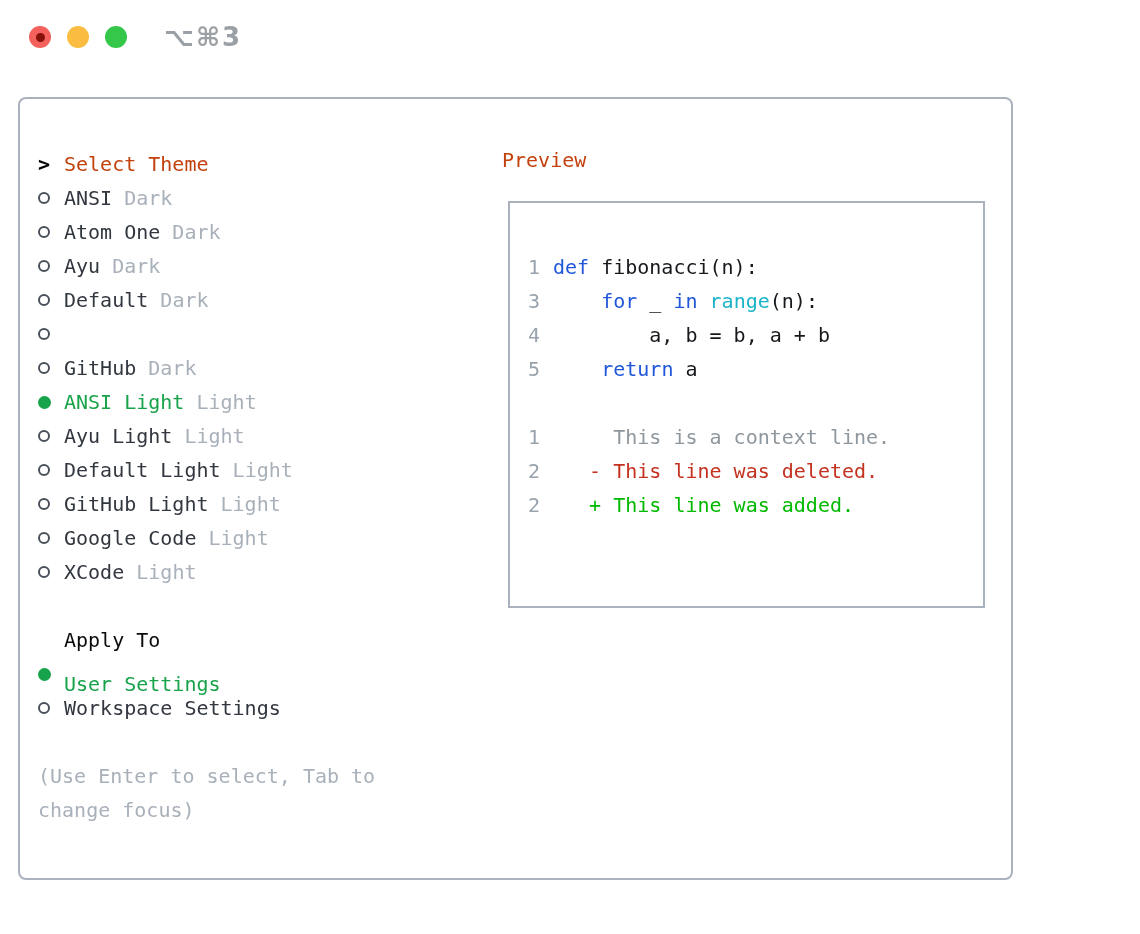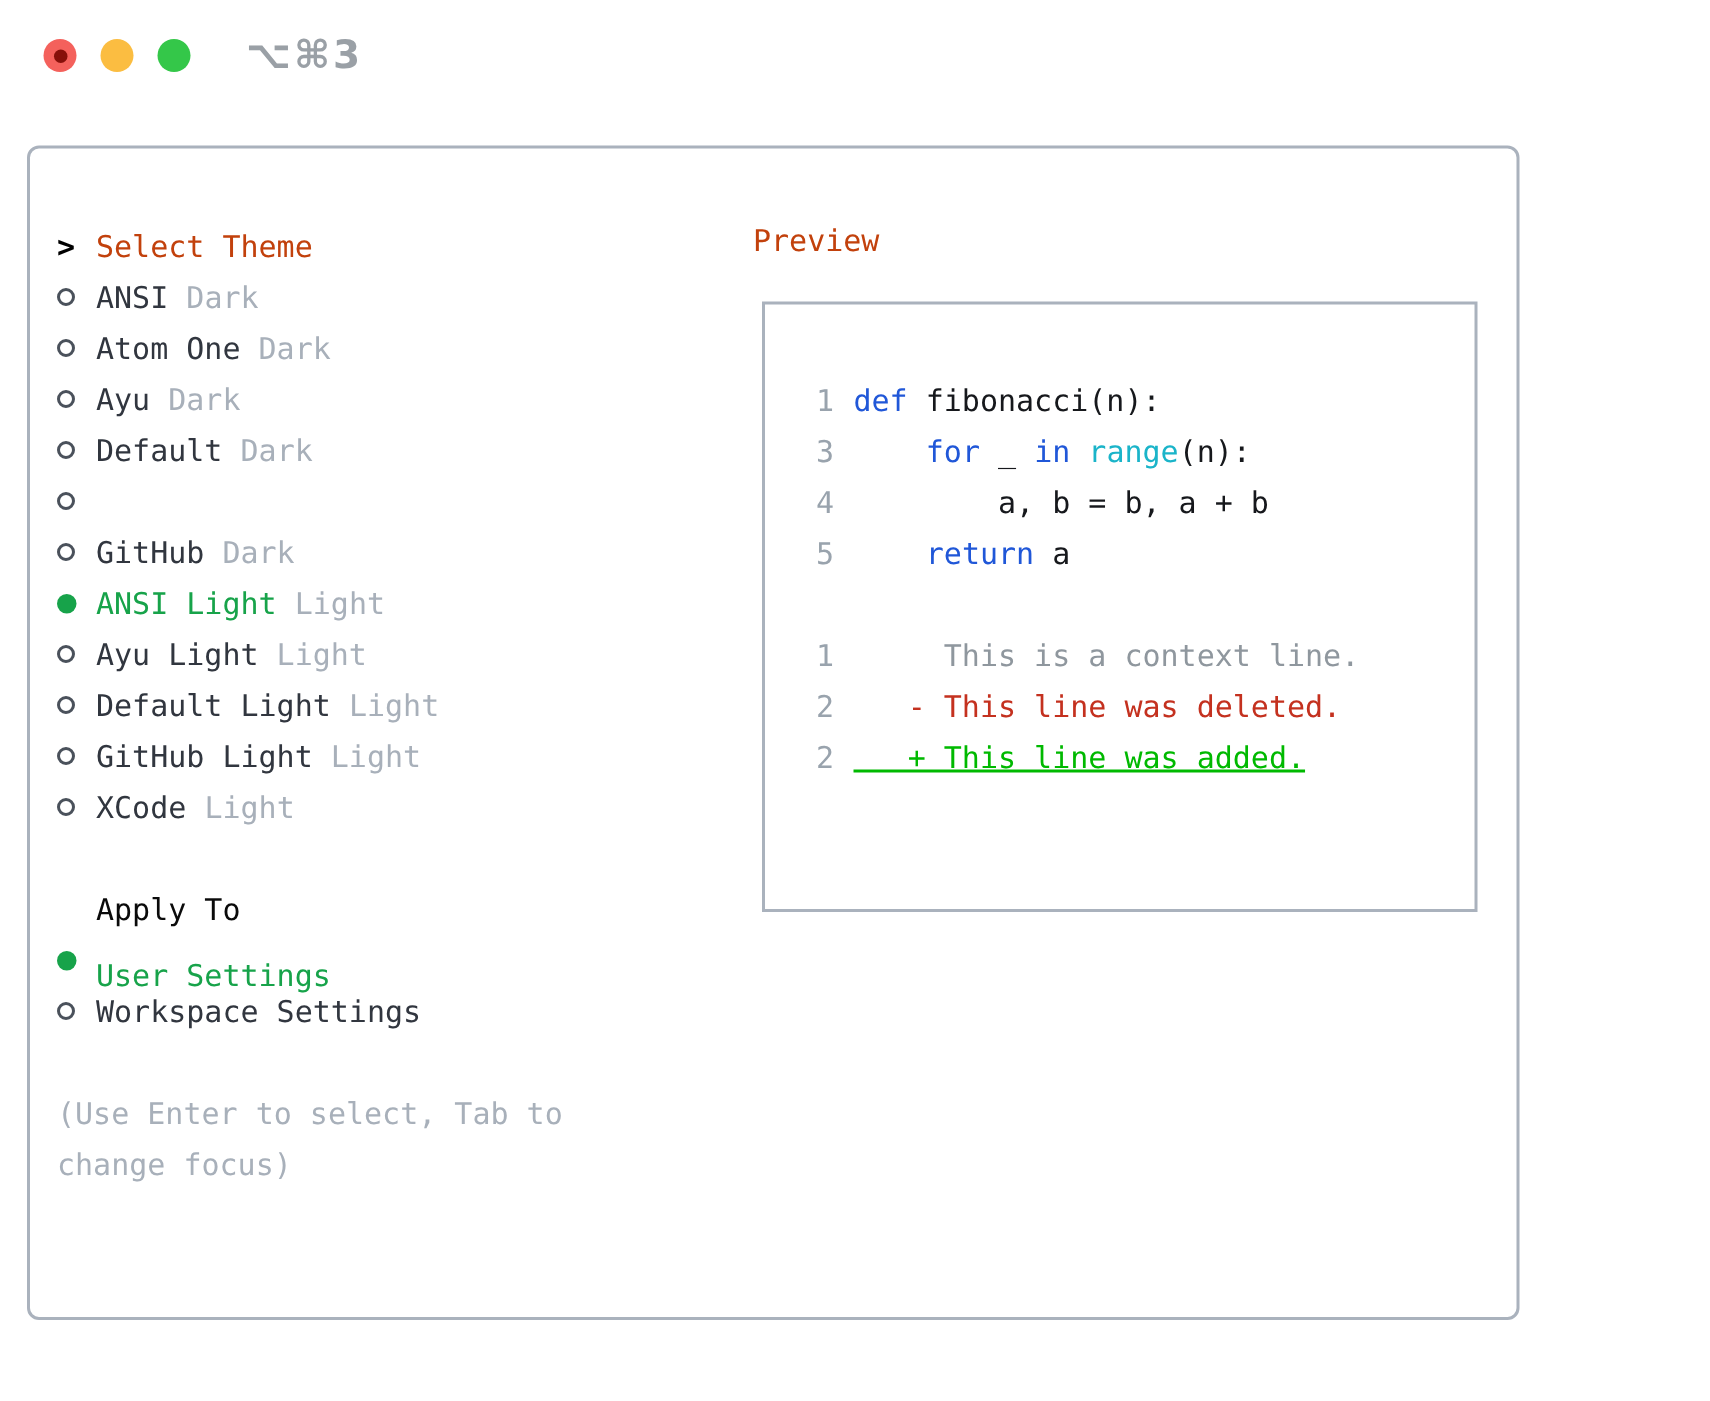--- a/index.html
+++ b/index.html
@@ -24,30 +24,30 @@
   .label{white-space:pre;}
   .tname{color:var(--text-dark);}
   .tname.selected{color:var(--selection-green);}
   .ttag{color:var(--muted-gray);}
   .applyhdr{color:#0a0a0a;}
   .opt-label{color:var(--text-dark);}
   .opt-label.selected{color:var(--selection-green);margin-top:20px;}
   .hint{margin-top:0;width:420px;color:var(--muted-gray);font-size:20px;line-height:34px;}
   
   .preview-header{position:absolute;left:482px;top:44px;height:34px;line-height:34px;font-size:20px;}
-  .preview-box{position:absolute;left:488px;top:102px;width:477px;height:407px;box-sizing:border-box;border:2px solid var(--border-gray);background:#ffffff;padding:47px 0 0 34px;overflow:hidden;}
+  .preview-box{position:absolute;left:488px;top:102px;width:477px;height:407px;box-sizing:border-box;border:2px solid var(--border-gray);background:#ffffff;padding:47px 0 0 18px;overflow:hidden;}
   .code-line{height:34px;line-height:34px;font-size:20px;white-space:pre;}
   .ln{display:inline-block;width:25px;color:var(--line-number-gray);}
   .tok-plain{color:#16181c;}
   .tok-keyword{color:var(--keyword-blue);}
   .tok-builtin{color:var(--builtin-cyan);}
   .tok-number{color:var(--number-green);}
   .tok-context{color:var(--context-gray);}
   .tok-deleted{color:var(--deleted-red);}
-  .tok-added{color:var(--added-green);text-decoration:underline;}
+  .tok-added{color:var(--added-green);}
 </style>
 </head>
 <body>
 
 <div class="screen">
 
   <span class="tl tl-red">
       <span class="tl-dot"></span>
     </span>
   <span class="tl tl-yellow"></span>
@@ -66,20 +66,21 @@
           <div class="row"><span class="marker"><span class="ring"></span></span><span class="label"><span class="tname">ANSI</span><span class="ttag"> Dark</span></span></div>
           <div class="row"><span class="marker"><span class="ring"></span></span><span class="label"><span class="tname">Atom One</span><span class="ttag"> Dark</span></span></div>
           <div class="row"><span class="marker"><span class="ring"></span></span><span class="label"><span class="tname">Ayu</span><span class="ttag"> Dark</span></span></div>
           <div class="row"><span class="marker"><span class="ring"></span></span><span class="label"><span class="tname">Default</span><span class="ttag"> Dark</span></span></div>
           <div class="row"><span class="marker"><span class="ring"></span></span></div>
           <div class="row"><span class="marker"><span class="ring"></span></span><span class="label"><span class="tname">GitHub</span><span class="ttag"> Dark</span></span></div>
           <div class="row"><span class="marker"><span class="dot"></span></span><span class="label"><span class="tname selected">ANSI Light</span><span class="ttag"> Light</span></span></div>
           <div class="row"><span class="marker"><span class="ring"></span></span><span class="label"><span class="tname">Ayu Light</span><span class="ttag"> Light</span></span></div>
           <div class="row"><span class="marker"><span class="ring"></span></span><span class="label"><span class="tname">Default Light</span><span class="ttag"> Light</span></span></div>
           <div class="row"><span class="marker"><span class="ring"></span></span><span class="label"><span class="tname">GitHub Light</span><span class="ttag"> Light</span></span></div>
+          <div class="row"><span class="marker"><span class="ring"></span></span><span class="label"><span class="tname">Google Code</span><span class="ttag"> Light</span></span></div>
           <div class="row"><span class="marker"><span class="ring"></span></span><span class="label"><span class="tname">XCode</span><span class="ttag"> Light</span></span></div>
         </div>
 
       <div class="spacer"></div>
 
       <div class="row">
         <span class="marker"></span>
         <span class="applyhdr">Apply To</span>
       </div>
 

